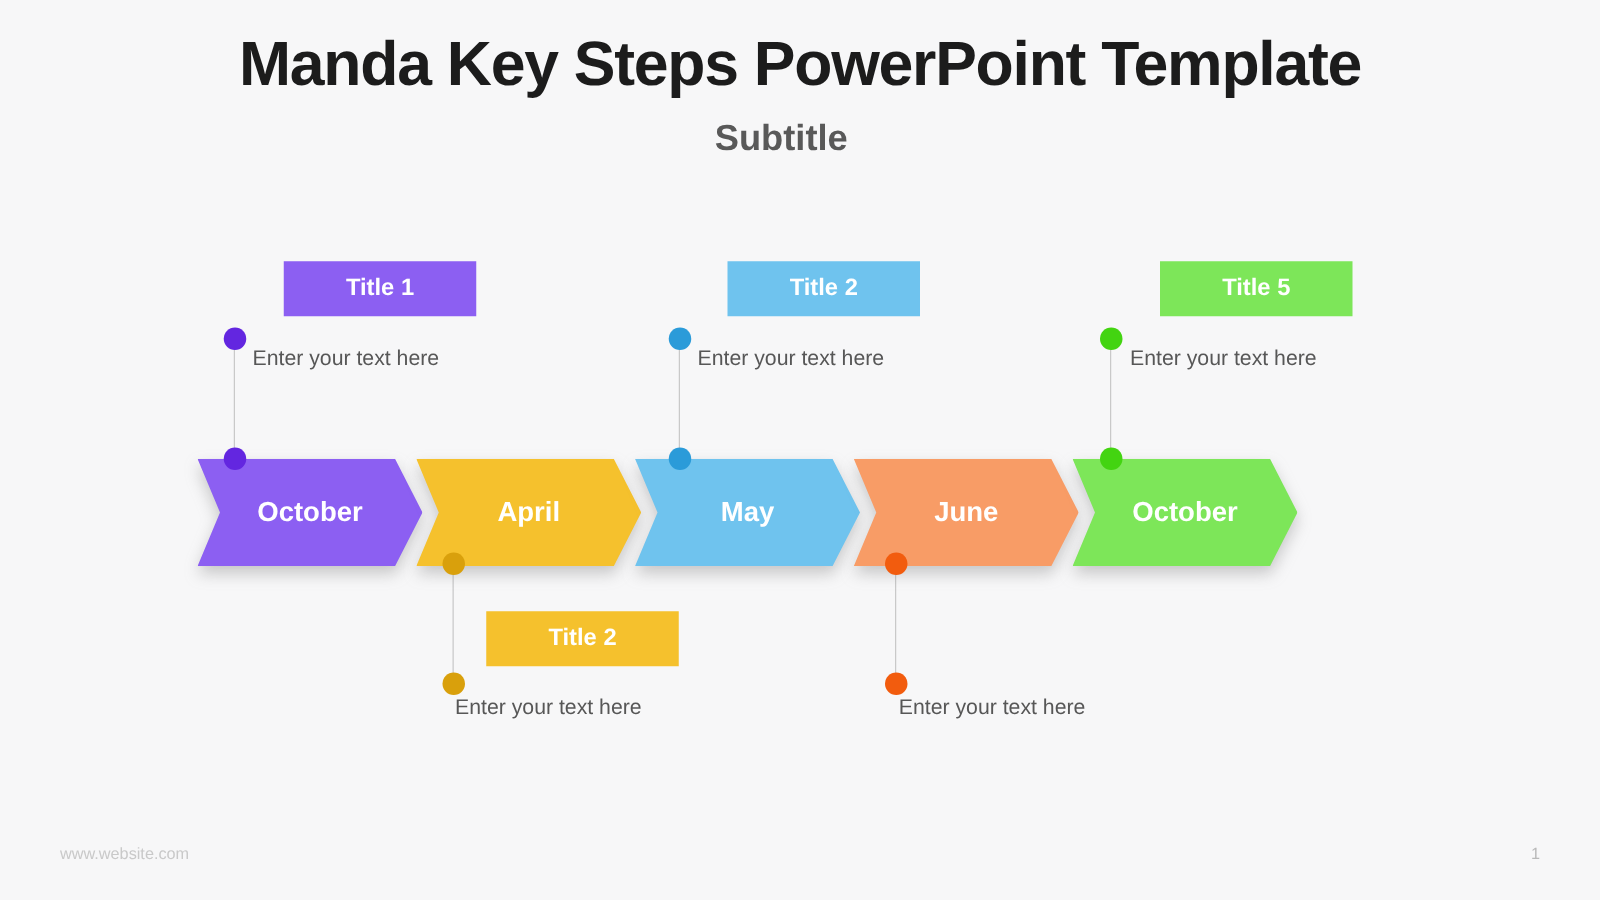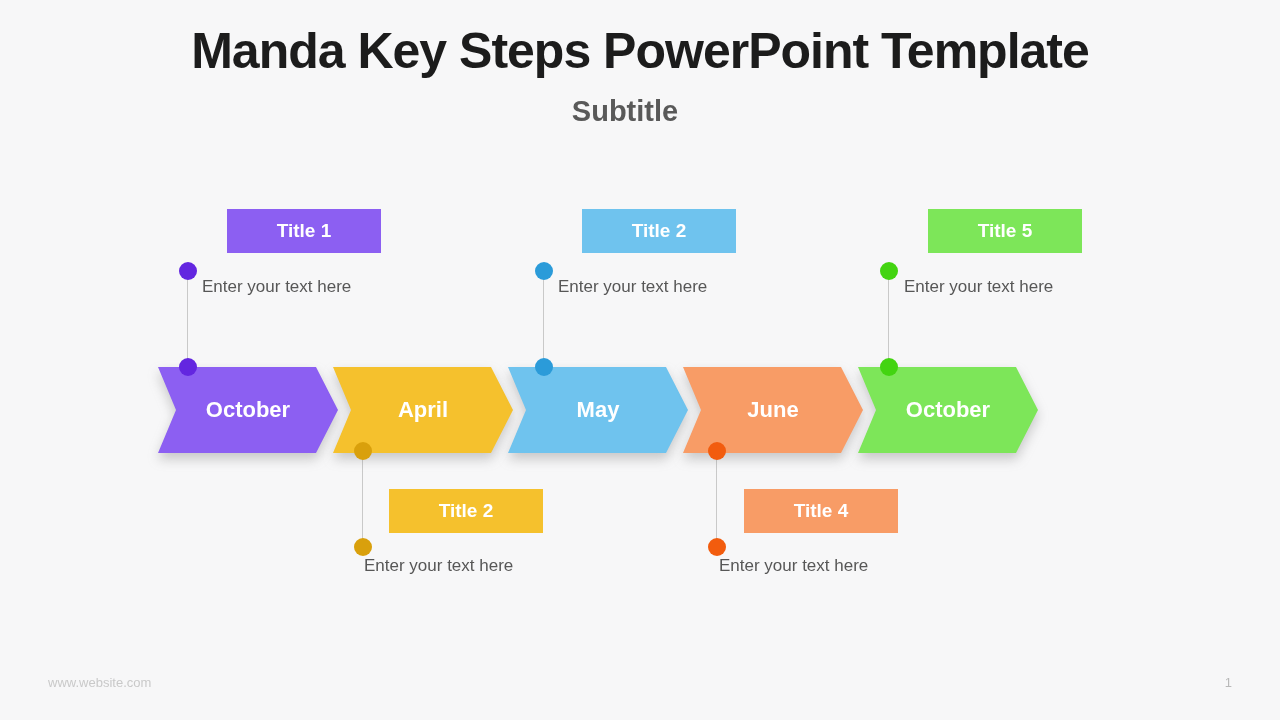--- a/index.html
+++ b/index.html
@@ -155,23 +155,20 @@
 
   <div class="title-box" style="left: 227px; top: 209px; background-color: rgb(140, 95, 242);">
     <span class="title-box-label">Title 1</span>
   </div>
   <div class="title-box" style="left: 389px; top: 489px; background-color: rgb(245, 193, 45); align-items: center;">
     <span class="title-box-label">Title 2</span>
   </div>
   <div class="title-box" style="left: 582px; top: 209px; background-color: rgb(111, 195, 238);">
     <span class="title-box-label">Title 2</span>
   </div>
-  <div class="title-box" style="left: 744px; top: 489px; background-color: rgb(248, 156, 102);">
-    <span class="title-box-label">Title 4</span>
-  </div>
   <div class="title-box" style="left: 928px; top: 209px; background-color: rgb(125, 230, 89);">
     <span class="title-box-label">Title 5</span>
   </div>
 
   <div class="dot" style="left: 179px; top: 262px; background-color: rgb(99, 38, 224);"></div>
   <div class="dot" style="left: 179px; top: 358px; background-color: rgb(99, 38, 224);"></div>
 
   <div class="dot" style="left: 354px; top: 442px; background-color: rgb(217, 160, 12);"></div>
   <div class="dot" style="left: 354px; top: 538px; background-color: rgb(217, 160, 12);"></div>
 

